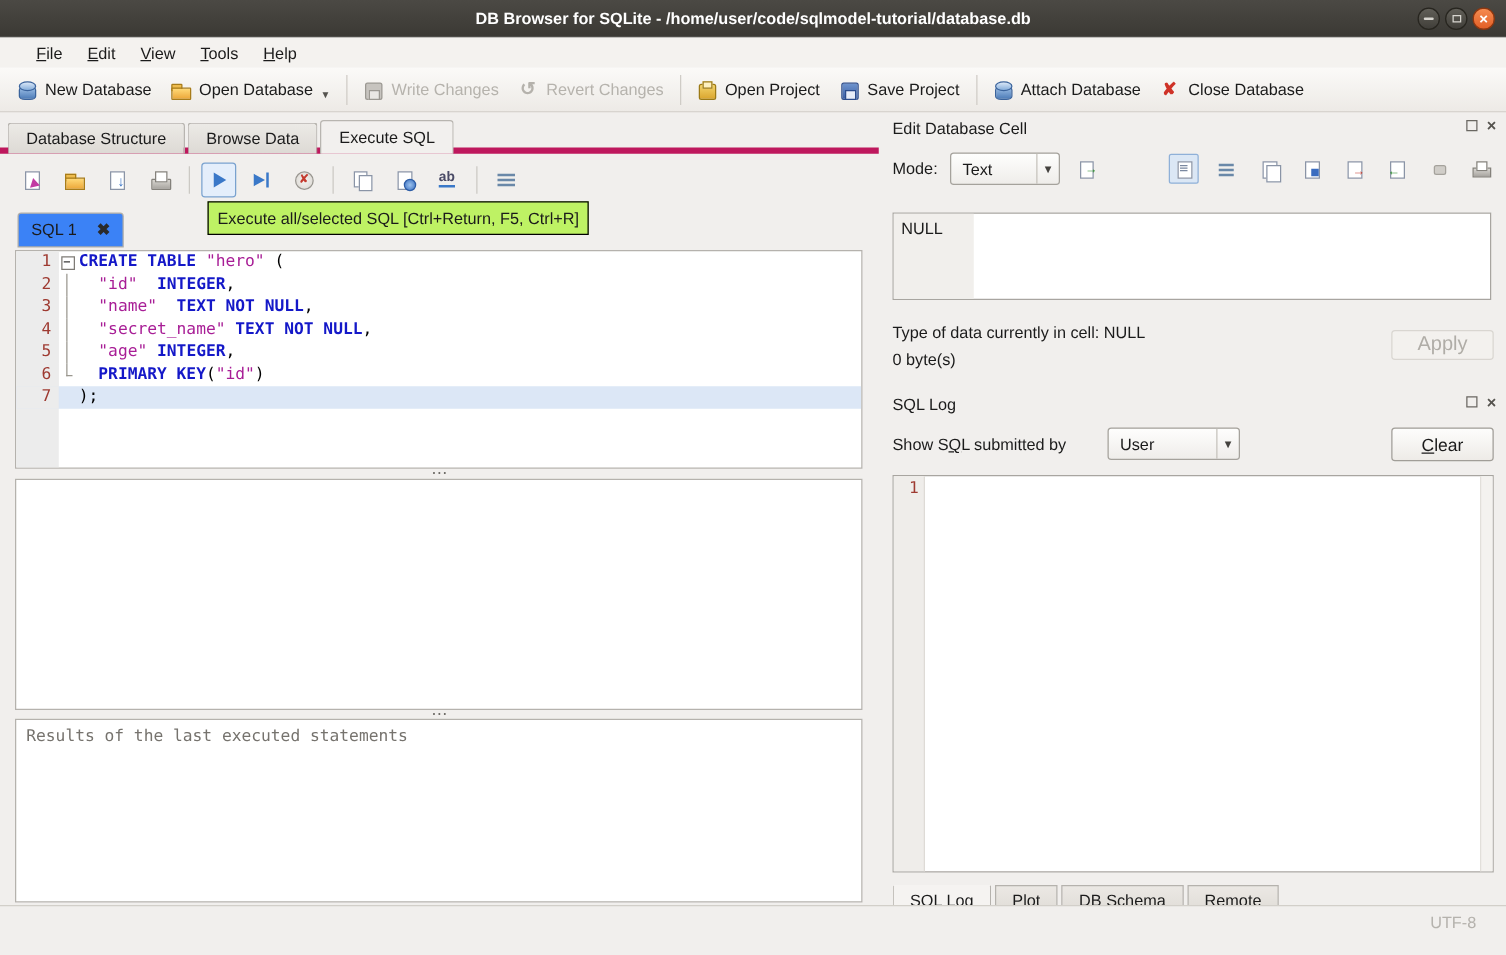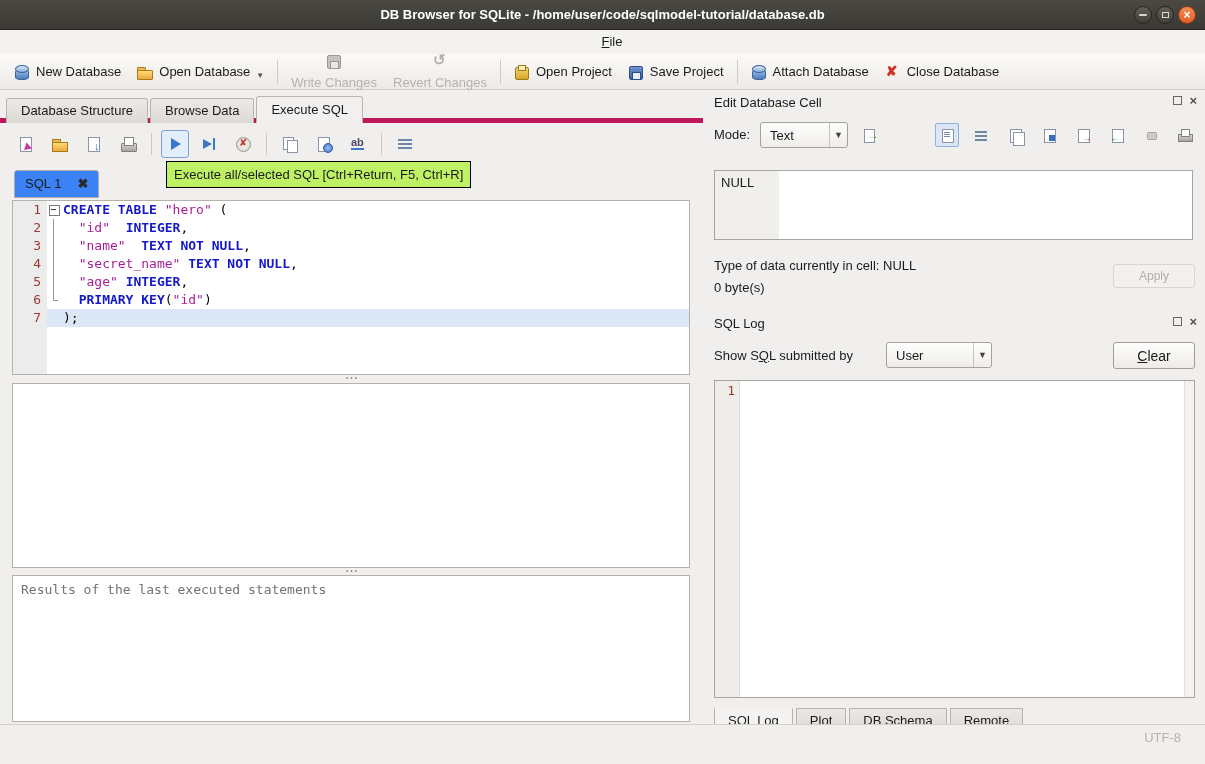--- a/index.html
+++ b/index.html
@@ -10,27 +10,27 @@
 .titlebar{position:absolute;top:0;left:0;right:0;height:30px;background:linear-gradient(#4b4944,#3b3934);border-bottom:1px solid #292723;}
 .titlebar .title{position:absolute;left:0;right:0;top:7px;text-align:center;color:#ffffff;font-weight:bold;}
 .win-controls{position:absolute;right:9px;top:6px;display:flex;gap:4px;}
 .wbtn{width:18px;height:18px;border-radius:50%;background:linear-gradient(#615f58,#403e39);border:1px solid #27251f;display:flex;align-items:center;justify-content:center;}
 .wbtn .dash{width:8px;height:2px;background:#d8d6d0;border-radius:1px;display:block;}
 .wbtn .sq{width:7px;height:6px;border:1px solid #d8d6d0;display:block;}
 .wbtn.close{background:linear-gradient(#f58b51,#e25f26);border-color:#8e3710;}
 .wbtn .x{color:#fff;font-size:12px;font-weight:bold;line-height:1;}
 
 
-.menubar{position:absolute;top:30px;left:0;right:0;height:24px;background:#f4f2ef;display:flex;align-items:center;padding-left:19px;flex-direction:column;}
+.menubar{position:absolute;top:30px;left:0;right:0;height:24px;background:#f4f2ef;display:flex;align-items:flex-end;padding-left:19px;}
 .menu-item{padding:4px 10px;cursor:default;}
 
 
 .toolbar{position:absolute;top:54px;left:0;right:0;height:36px;background:linear-gradient(#fbfaf8,#edeae6);border-bottom:1px solid #cfccc6;display:flex;align-items:center;padding-left:6px;}
 .tb-btn{display:flex;align-items:center;gap:6px;padding:5px 8px;border-radius:3px;white-space:nowrap;}
-.tb-btn.disabled{color:#b6b3ad;flex-direction:column;}
+.tb-btn.disabled{color:#b6b3ad;}
 .tb-sep{width:1px;height:24px;background:#cfccc6;margin:0 5px;}
 .tb-caret{font-size:8px;color:#55534e;margin-top:7px;}
 
 
 .icn16{position:relative;display:inline-block;width:16px;height:16px;flex:0 0 16px;}
 .icn18{position:relative;display:inline-block;width:18px;height:18px;}
 
 
 .i-new-db::before,.i-attach-db::before{content:"";position:absolute;left:1px;top:5px;width:12px;height:9px;background:linear-gradient(#9dbfe6,#4d7cb8);border:1px solid #3a639c;border-radius:5px/3px;}
 .i-new-db::after,.i-attach-db::after{content:"";position:absolute;left:1px;top:1px;width:12px;height:6px;background:linear-gradient(#d9e7f7,#86aedb);border:1px solid #3a639c;border-radius:50%;}
@@ -149,21 +149,21 @@
 .c-export-data::after{content:"→";position:absolute;left:7px;top:5px;font-size:10px;font-weight:bold;color:#c43a2e;}
 .c-import-data::after{content:"←";position:absolute;left:1px;top:5px;font-size:10px;font-weight:bold;color:#2a8a2a;}
 .c-set-null::before{content:"";position:absolute;left:4px;top:5px;width:8px;height:6px;background:#d0cdc8;border:1px solid #a5a29c;border-radius:2px;}
 .c-print::before{content:"";position:absolute;left:1px;top:7px;width:13px;height:6px;background:linear-gradient(#d8d5d0,#a8a5a0);border:1px solid #84817b;}
 .c-print::after{content:"";position:absolute;left:4px;top:2px;width:7px;height:6px;background:#fff;border:1px solid #84817b;}
 
 .cell-editor{position:absolute;left:8px;right:12px;top:80px;height:70px;background:#fff;border:1px solid #a8a5a0;}
 .null-strip{position:absolute;left:0;top:0;bottom:0;width:64px;background:#f1efec;padding:4px 0 0 6px;}
 .type-info{position:absolute;left:8px;top:168px;}
 .size-info{position:absolute;left:8px;top:190px;}
-.apply-btn{position:absolute;right:10px;top:174px;width:82px;height:24px;background:#f3f1ee;border:1px solid #d9d6d1;color:#b0ada7;border-radius:3px;font-family:inherit;font-size:12px;}
+.apply-btn{position:absolute;right:10px;top:174px;width:82px;height:24px;background:#f3f1ee;border:1px solid #d9d6d1;color:#b0ada7;border-radius:3px;font-family:inherit;font-size:16px;}
 
 .filter-row{position:absolute;top:250px;left:0;right:0;height:30px;}
 .filter-lbl{left:8px;top:8px;}
 .clear-btn{position:absolute;right:10px;top:2px;width:82px;height:27px;background:linear-gradient(#fdfdfc,#eeebe7);border:1px solid #a19e98;border-radius:3px;font-family:inherit;font-size:14px;color:#1b1b1b;}
 
 .log-area{position:absolute;left:8px;right:10px;top:290px;height:318px;background:#fff;border:1px solid #a8a5a0;}
 .log-gutter{position:absolute;left:0;top:0;bottom:0;width:25px;background:#efedea;border-right:1px solid #dedbd6;text-align:right;padding:2px 4px 0 0;color:#9e3a31;font-family:"DejaVu Sans Mono",monospace;}
 .log-scroll{position:absolute;right:0;top:0;bottom:0;width:10px;background:#f4f2ef;border-left:1px solid #e2dfda;}
 
 .dock-tabs{position:absolute;left:8px;top:618px;height:26px;display:flex;gap:3px;}

